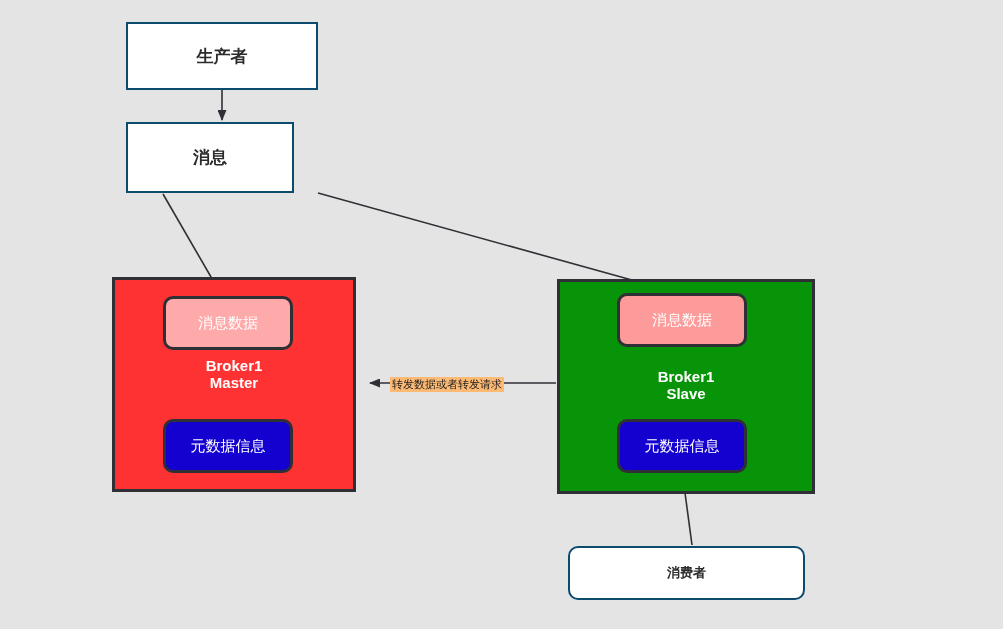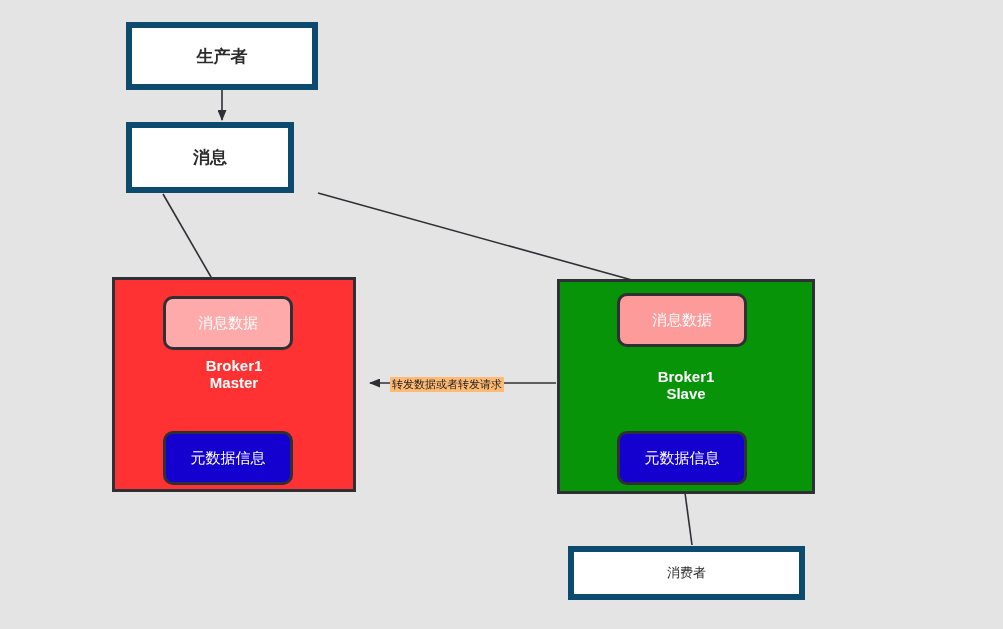--- a/index.html
+++ b/index.html
@@ -24,25 +24,25 @@
   .node {
     position: absolute;
     display: flex;
     align-items: center;
     justify-content: center;
     text-align: center;
   }
   
   .plain-box {
     background: #ffffff;
-    border: 6px solid #0c4a6e;
+    border: 2px solid #0c4a6e;
     color: #2b2b2b;
   }
   .plain-box.bold  { font-weight: bold; font-size: 17px; }
-  .plain-box.small { font-weight: normal; font-size: 13px; }
+  .plain-box.small { font-weight: bold; font-size: 13px; border-radius: 10px; }
 
   
   .broker {
     border: 3px solid #2f2f36;
   }
   .broker-master { background: #fe3232; }
   .broker-slave  { background: #089409; }
 
   .broker-label {
     position: absolute;
@@ -59,21 +59,21 @@
 
   
   .inner {
     border: 3px solid #2f2f36;
     border-radius: 10px;
     color: #ffffff;
     font-size: 15px;
     z-index: 3;
   }
   .inner.pink  { background: #fd9a9a; }
-  .inner.blue  { background: #1400cf; margin-top: 12px; }
+  .inner.blue  { background: #1400cf; }
   .inner.pink.light { background: #feaaaa; }
 
   .edge-label {
     position: absolute;
     background: #fdba74;
     color: #1d1d1d;
     font-size: 11px;
     line-height: 13px;
     white-space: nowrap;
     padding: 1px 2px;

